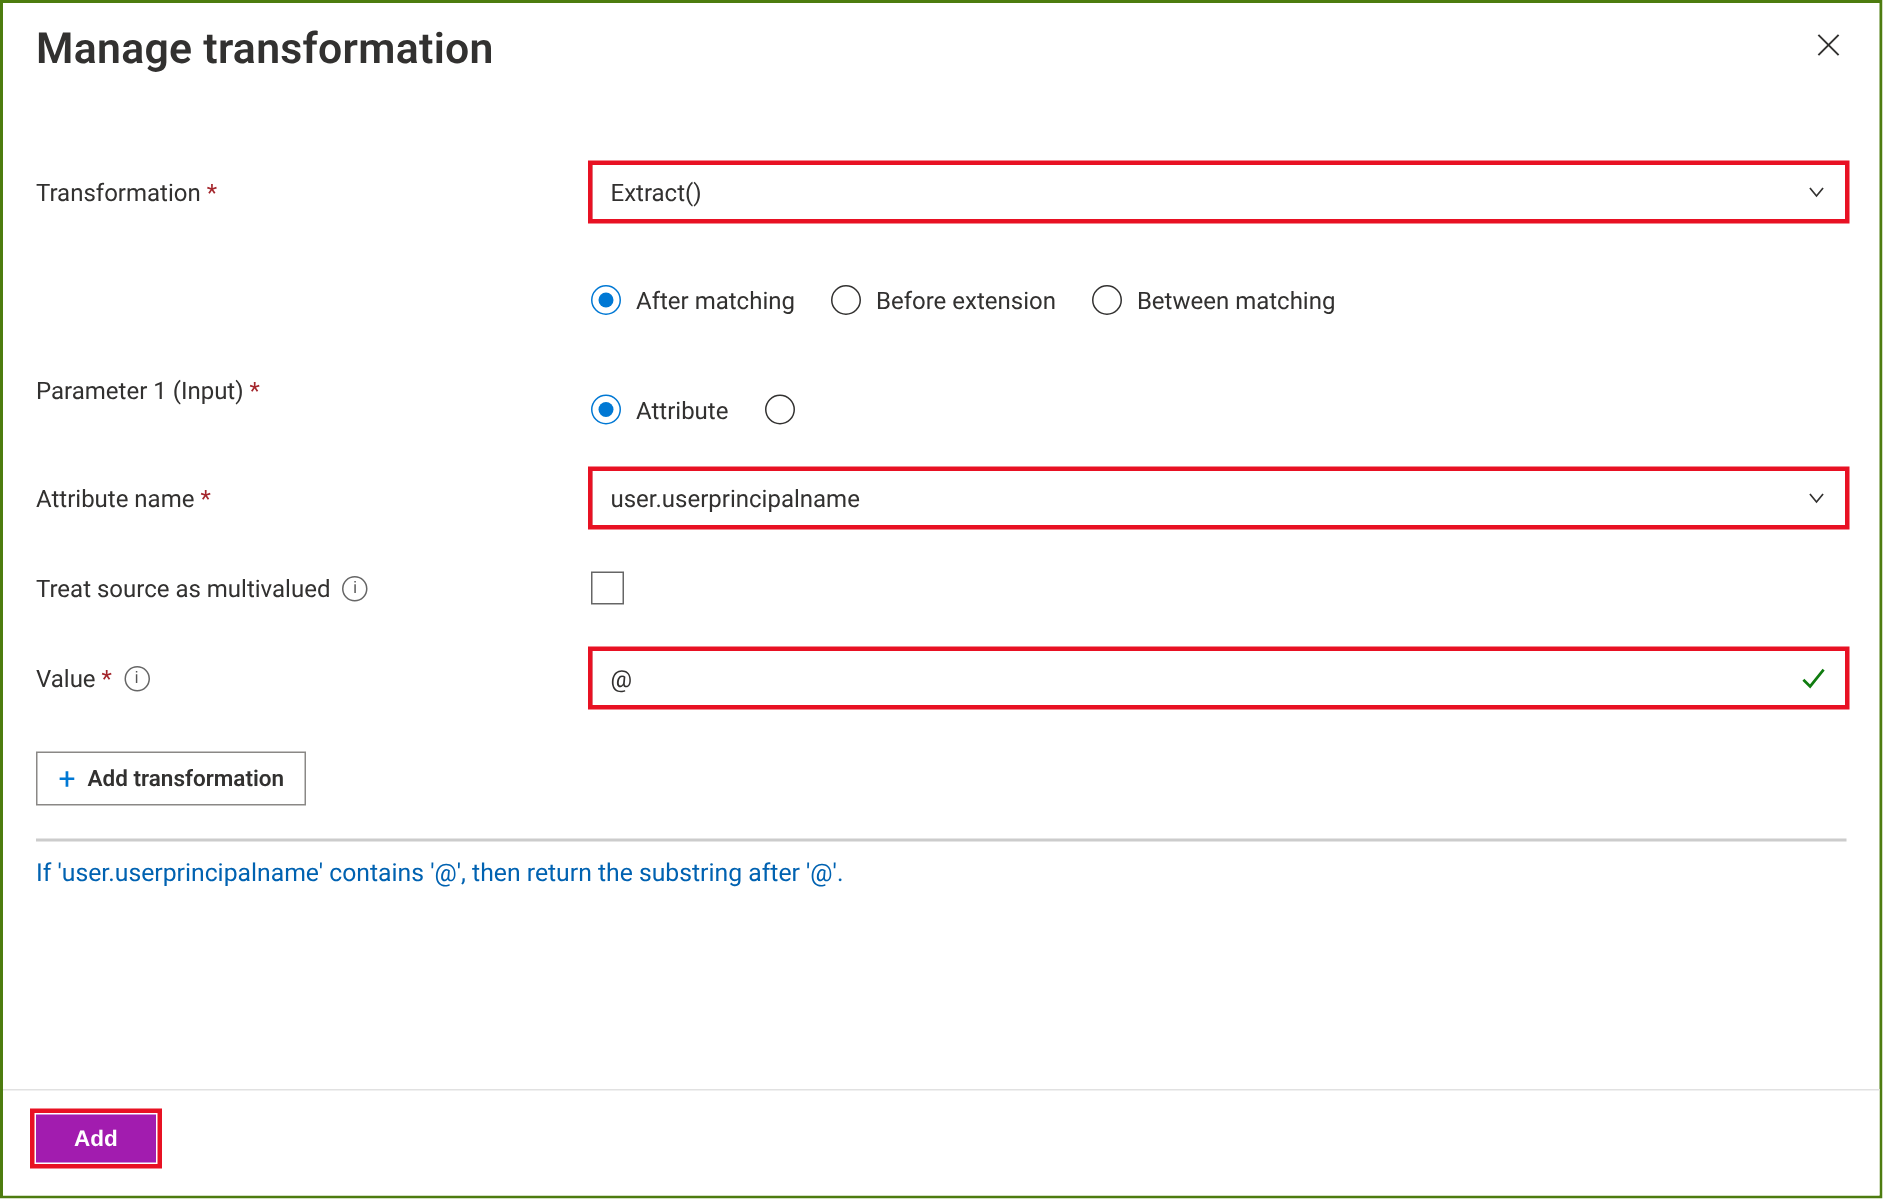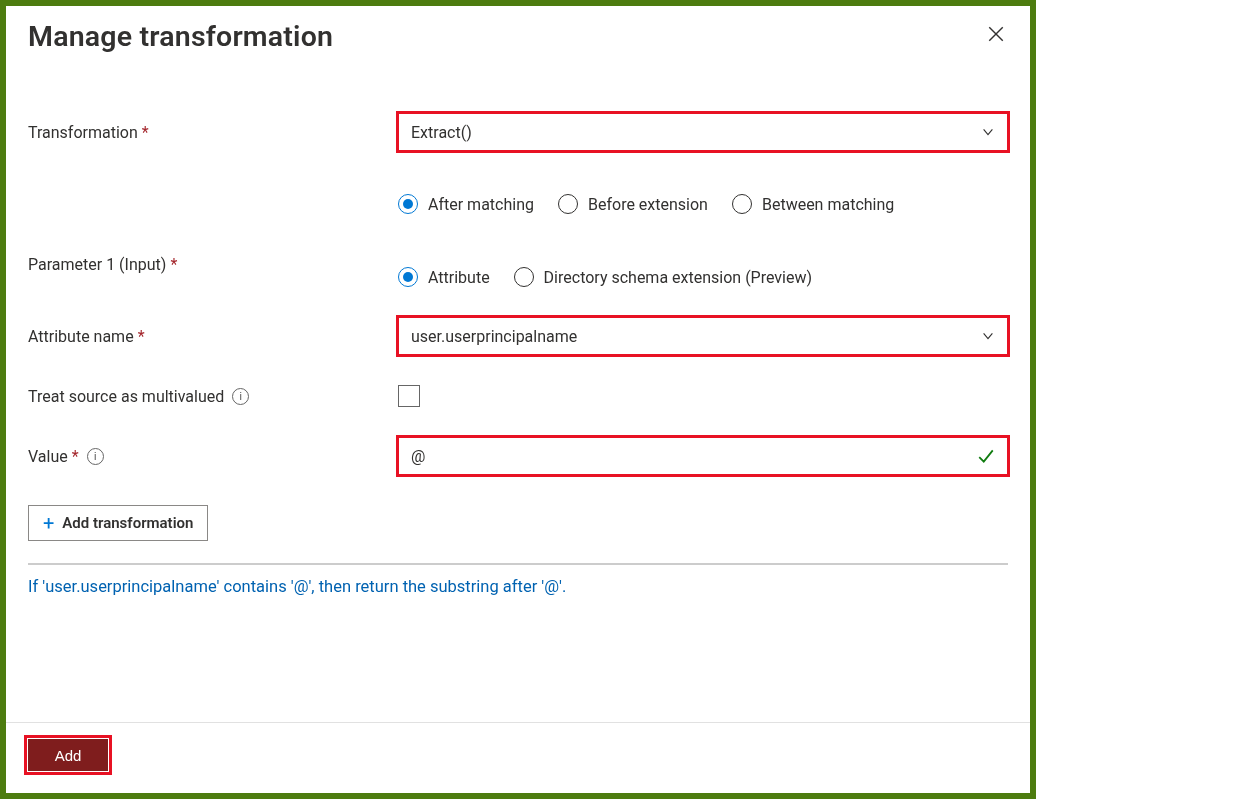--- a/index.html
+++ b/index.html
@@ -1,16 +1,16 @@
 <!DOCTYPE html>
 <html><head>
 <meta charset="utf-8">
 <style>
   html, body { margin:0; padding:0; font-family: "Segoe UI", -apple-system, BlinkMacSystemFont, Roboto, sans-serif; color:#323130; background:#fff; font-size:16px; }
-  .panel { width:1036px; height:799px; box-sizing:border-box; border:6px solid #4d7c0f; position:relative; }
+  .panel { width:1255px; height:799px; box-sizing:border-box; border:2px solid #4d7c0f; position:relative; }
   .header { position:relative; padding:14px 22px 0 22px; }
   .title { font-size:28.5px; font-weight:600; letter-spacing:0.2px; }
   .close-btn { position:absolute; top:18px; right:22px; width:24px; height:24px; cursor:pointer; display:flex; align-items:center; justify-content:center; }
   .close-btn svg { width:18px; height:18px; }
   .form { padding: 60px 22px 0 22px; }
   .row { display:flex; align-items:center; margin-bottom:30px; }
   .label-col { width:370px; flex:0 0 370px; display:flex; align-items:center; font-size:16px; color:#323130; }
   .req { color:#a4262c; margin-left:4px; }
   .info-icon { margin-left:8px; width:15px; height:15px; border:1px solid #666; border-radius:50%; display:inline-flex; align-items:center; justify-content:center; font-size:11px; color:#555; font-style:normal; font-family:"Segoe UI", sans-serif; cursor:default; line-height:1; }
   .ctrl-col { flex:1; display:flex; align-items:center; }
@@ -30,21 +30,21 @@
   .text-input .ti-val { flex:1; font-size:16px; }
   .check-icon svg { width:18px; height:18px; display:block; }
   .add-trans-btn { display:inline-flex; align-items:center; height:34px; border:1px solid #8a8886; padding:0 14px; cursor:pointer; background:#fff; }
   .add-trans-btn .plus { color:#0078d4; font-size:20px; font-weight:400; margin-right:8px; line-height:1; }
   .add-trans-btn .txt { font-size:15px; font-weight:600; color:#323130; }
   .divider { border:none; border-top:1px solid #ccc; margin:0; }
   .specify-row { display:flex; align-items:center; padding:22px 22px 22px 392px; }
   .specify-row .checkbox { margin-right:14px; }
   .preview { padding:12px 22px 4px 22px; color:#0062b1; font-size:16.5px; }
   .footer { position:absolute; left:0; right:0; bottom:0; padding:16px 22px 22px 22px; border-top:1px solid #e1e1e1; background:#fff; }
-  .primary-btn { display:inline-flex; align-items:center; justify-content:center; height:32px; min-width:80px; padding:0 20px; background:#7f1d1d; color:#fff; font-size:15px; font-weight:400; border:none; cursor:pointer; }
+  .primary-btn { display:inline-flex; align-items:center; justify-content:center; height:32px; min-width:80px; padding:0 20px; background:#a21caf; color:#fff; font-size:15px; font-weight:700; border:none; cursor:pointer; }
   .primary-highlight { outline:3px solid #e81123; outline-offset:1px; }
   .row-tight { margin-bottom:18px; }
   .row-radio-only .label-col { } 
   .row-radio-only { margin-bottom:28px; }
 </style>
 </head>
 <body>
 
 <div class="panel">
 
@@ -109,21 +109,20 @@
       <div class="ctrl-col">
         <div class="radio-group">
           <div class="radio selected">
             <span class="circle">
                 <span class="dot"></span>
               </span>
             <span class="rlabel">Attribute</span>
           </div>
           <div class="radio">
             <span class="circle"></span>
-            <span class="rlabel">Directory schema extension (Preview)</span>
           </div>
         </div>
       </div>
     </div>
 
     <div class="row">
       <div class="label-col">
         <span>Attribute name</span>
         <span class="req">*</span>
       </div>

